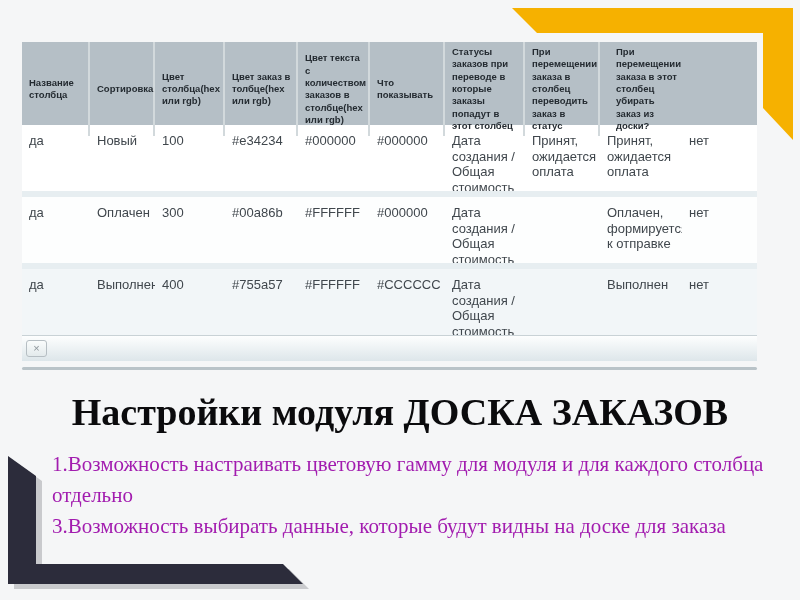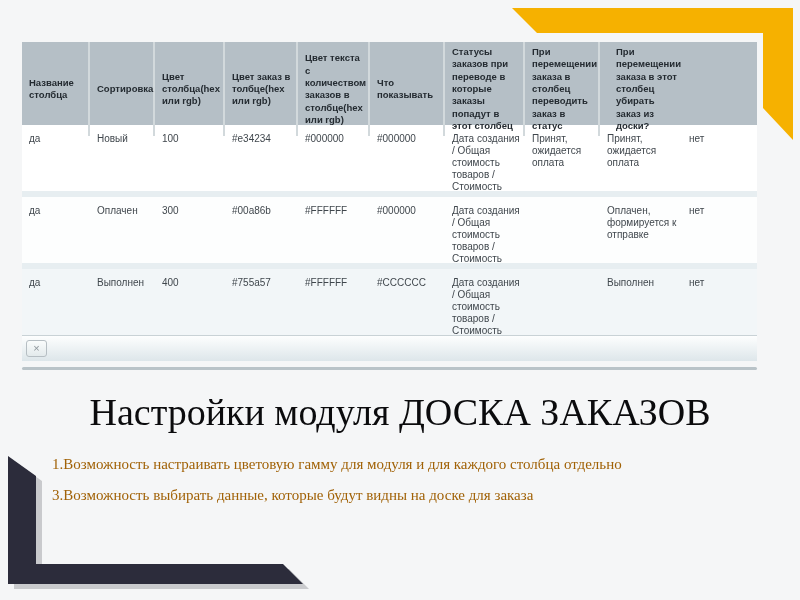--- a/index.html
+++ b/index.html
@@ -24,21 +24,21 @@
     padding:4px 5px 4px 7px;
     font-size:9.5px; font-weight:bold; line-height:1.3; color:#242b31;
   }
   .t-head .hc:last-child { border-right:none;padding-left:16px; }
   .t-body { background:#e7eef1; }
   .t-row { height:66px; margin-bottom:6px; background:#ffffff; }
   .t-row:nth-child(2) { background:#fdfefe; }
   .t-row:nth-child(3) { background:#f2f6f8; margin-bottom:0; }
   .t-row .bc {
     padding:8px 5px 4px 7px;
-    font-size:10px; line-height:1.2; color:#40474d;
+    font-size:13px; line-height:1.2; color:#40474d;
     overflow:hidden;
   }
   .toolbar {
     height:26px; margin-top:0;
     background:linear-gradient(#fdfefe,#dde6ea);
     border-top:1px solid #c9d2d6;
     display:flex; align-items:center;
   }
   .close-btn {
     width:21px; height:17px; margin-left:4px;
@@ -47,26 +47,26 @@
     color:#8d959b; font-size:11px; line-height:15px; text-align:center;
     cursor:pointer;
   }
   .shot-shadow { height:3px; background:#b9c3c8; margin-top:6px; border-radius:2px; }
 
   
   .title {
     position:absolute; left:0; top:390px; width:800px;
     text-align:center;
     font-family:"Liberation Serif","DejaVu Serif",serif;
-    font-weight:400; font-size:38px; color:#0b0b0d;
+    font-weight:700; font-size:38px; color:#0b0b0d;
   }
   .features {
     position:absolute; left:52px; top:449px; width:740px;
     font-family:"Liberation Serif","DejaVu Serif",serif;
-    font-size:15px; line-height:31px; color:#a16207;
+    font-size:21px; line-height:31px; color:#a21caf;
   }
 </style>
 </head>
 <body>
 
 <svg class="corner-svg" viewBox="0 0 800 600">
   <polygon points="512,8 793,8 793,140 763,108 763,33 537,33" fill="#f6b100"></polygon>
   <polygon points="14,461 42,481 42,569 289,569 309,589 14,589" fill="#c9cacd"></polygon>
   <polygon points="8,456 36,476 36,564 283,564 303,584 8,584" fill="#2c2c3b"></polygon>
 </svg>

